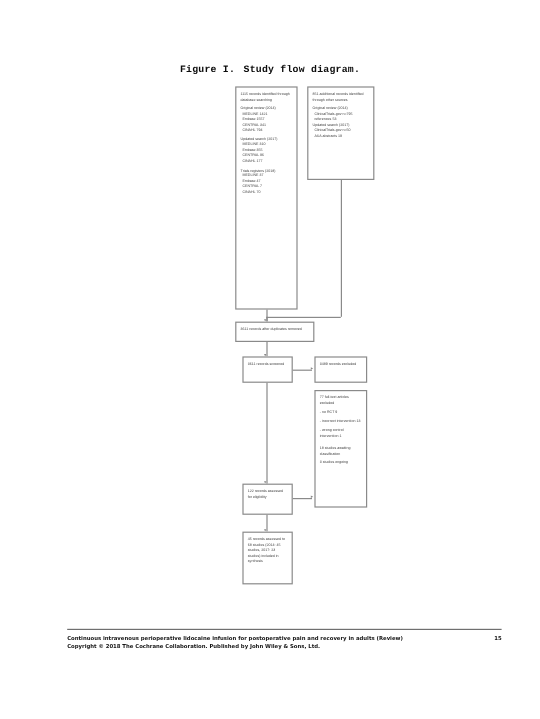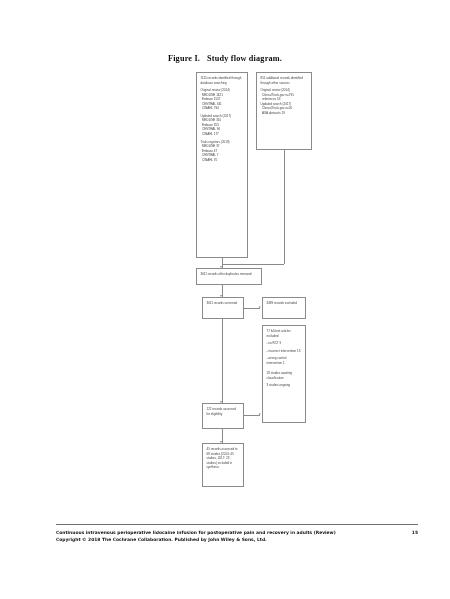--- a/index.html
+++ b/index.html
@@ -22,21 +22,21 @@
     background: #ffffff;
   }
 
   
   .fig-caption {
     position: absolute;
     left: 0;
     right: 0;
     top: 54px;
     text-align: center;
-    font-family: Liberation Serif, serif;
+    font-family: Liberation Mono, monospace;
     font-weight: bold;
     font-size: 8.2px;
     letter-spacing: 0.2px;
     color: #0c0c0c;
   }
   .fig-caption .fig-label { margin-right: 7px; }
 
   
   .diagram {
     position: absolute;

